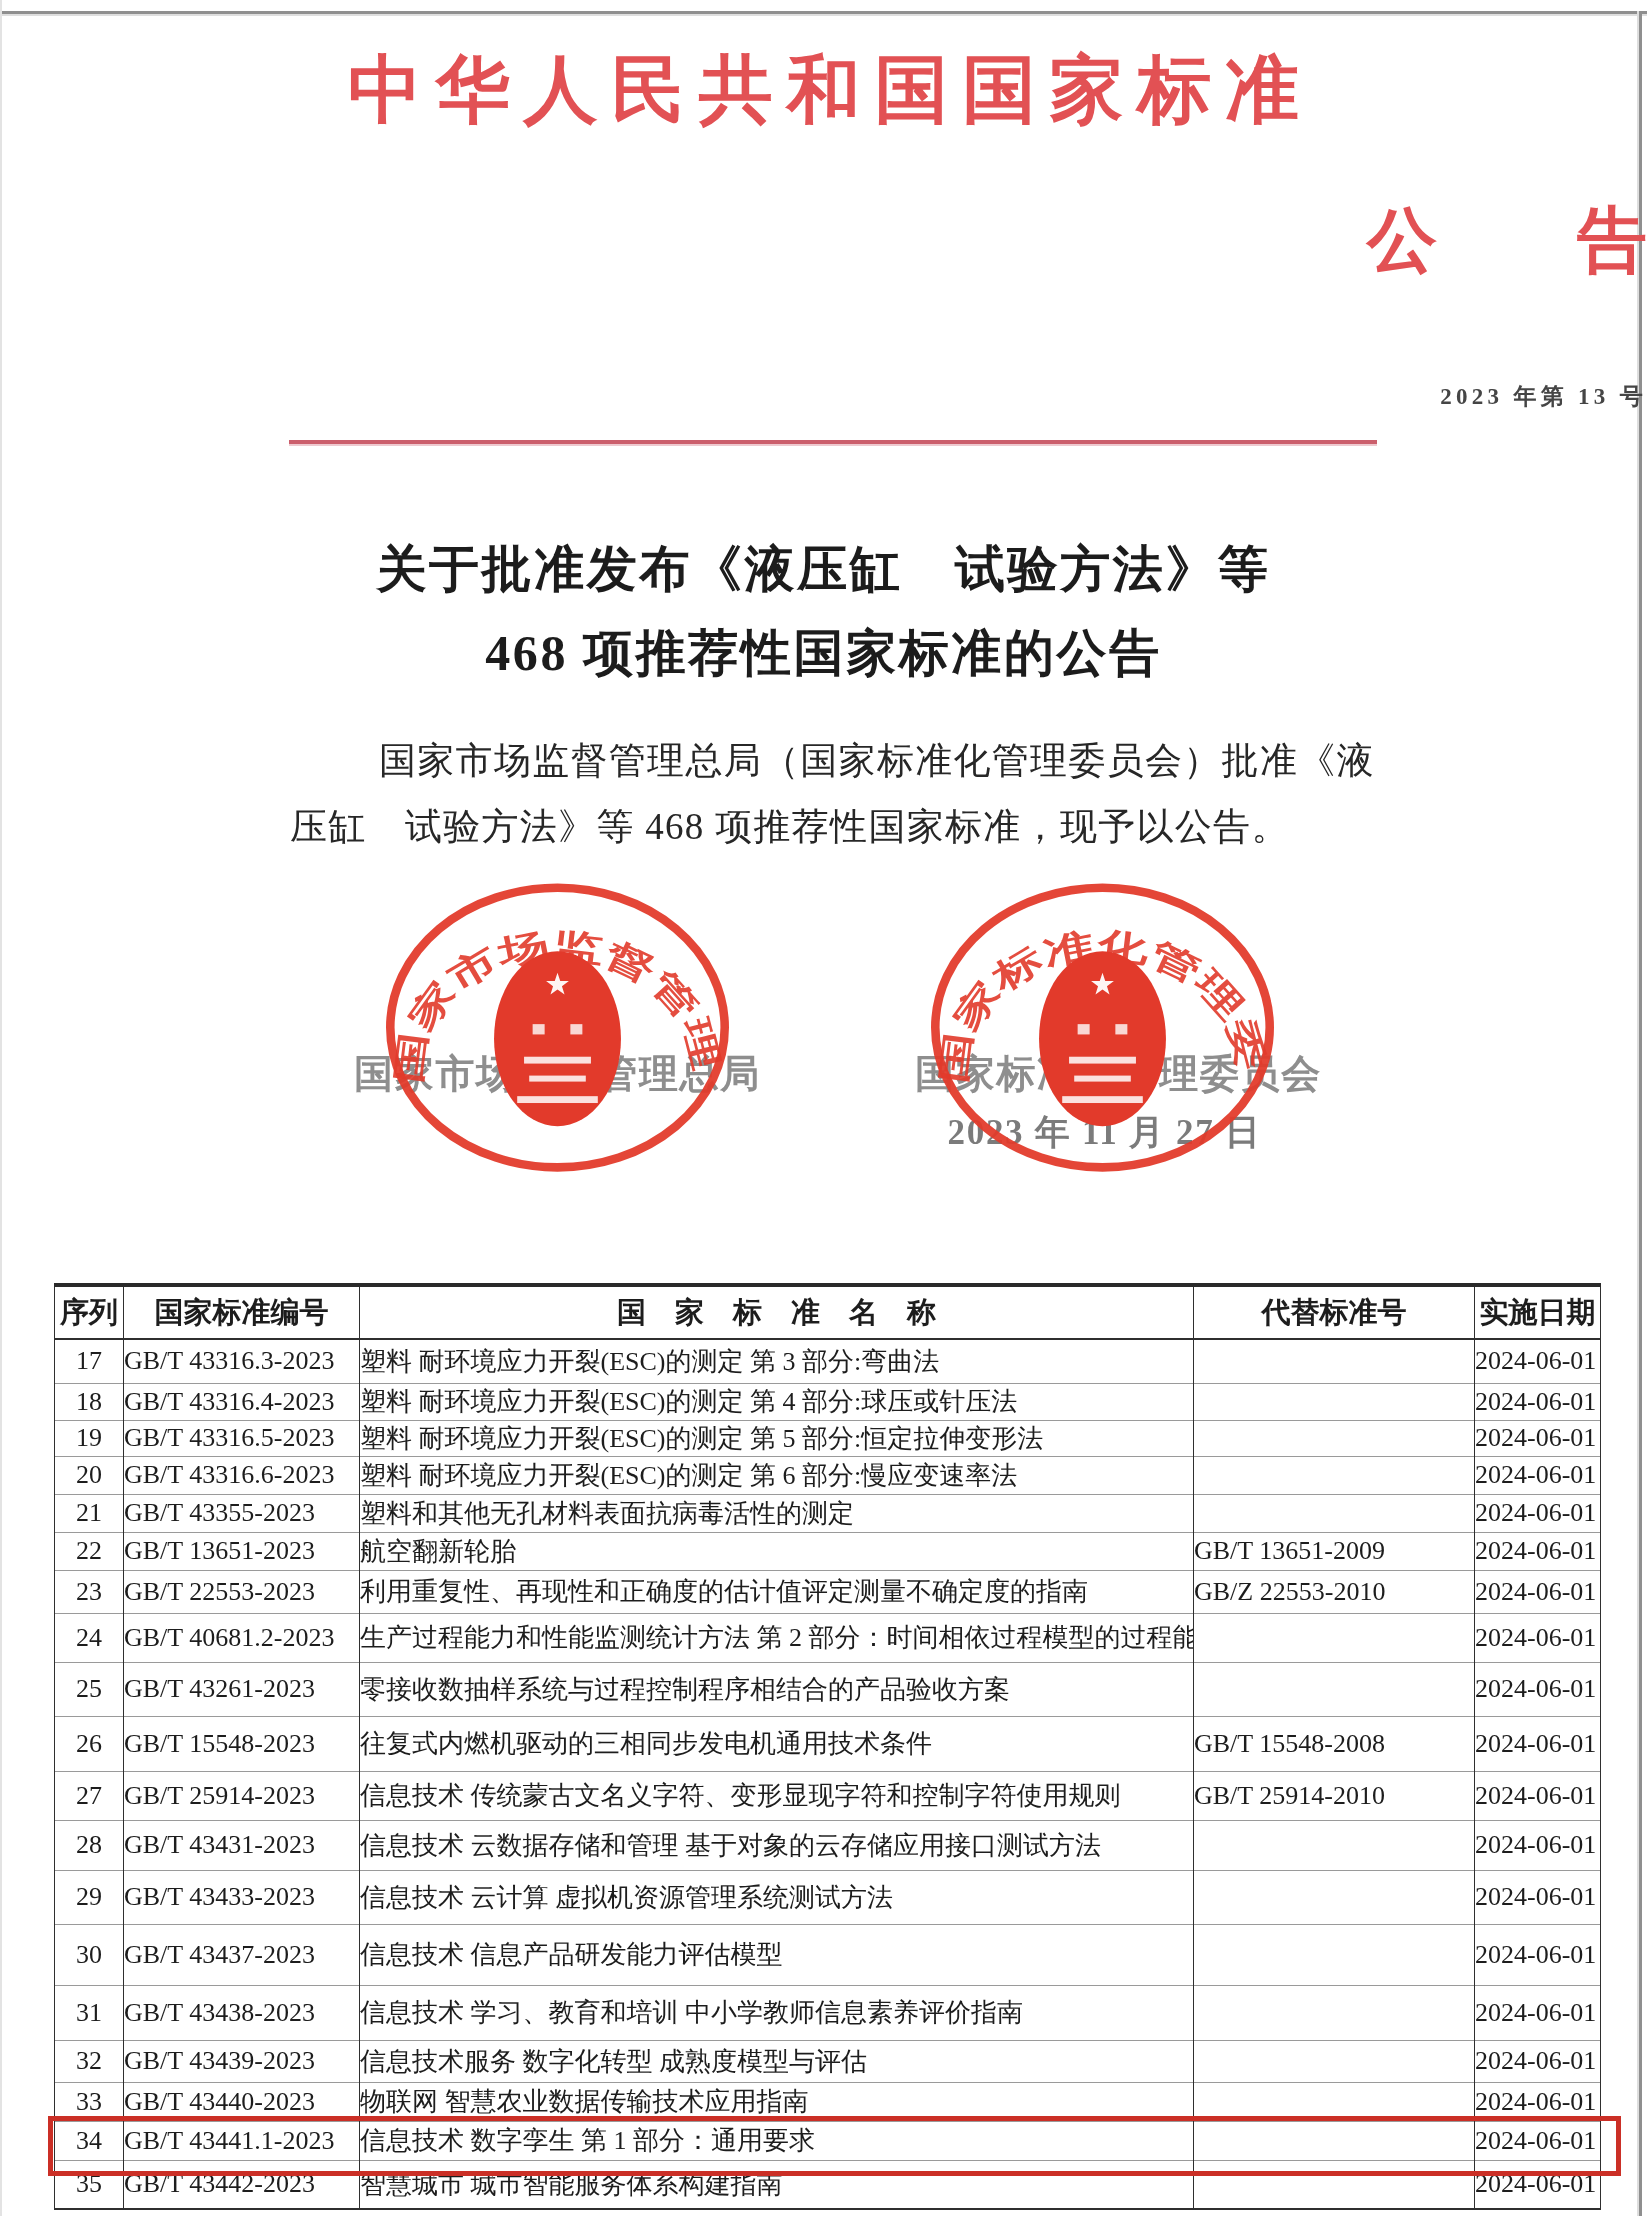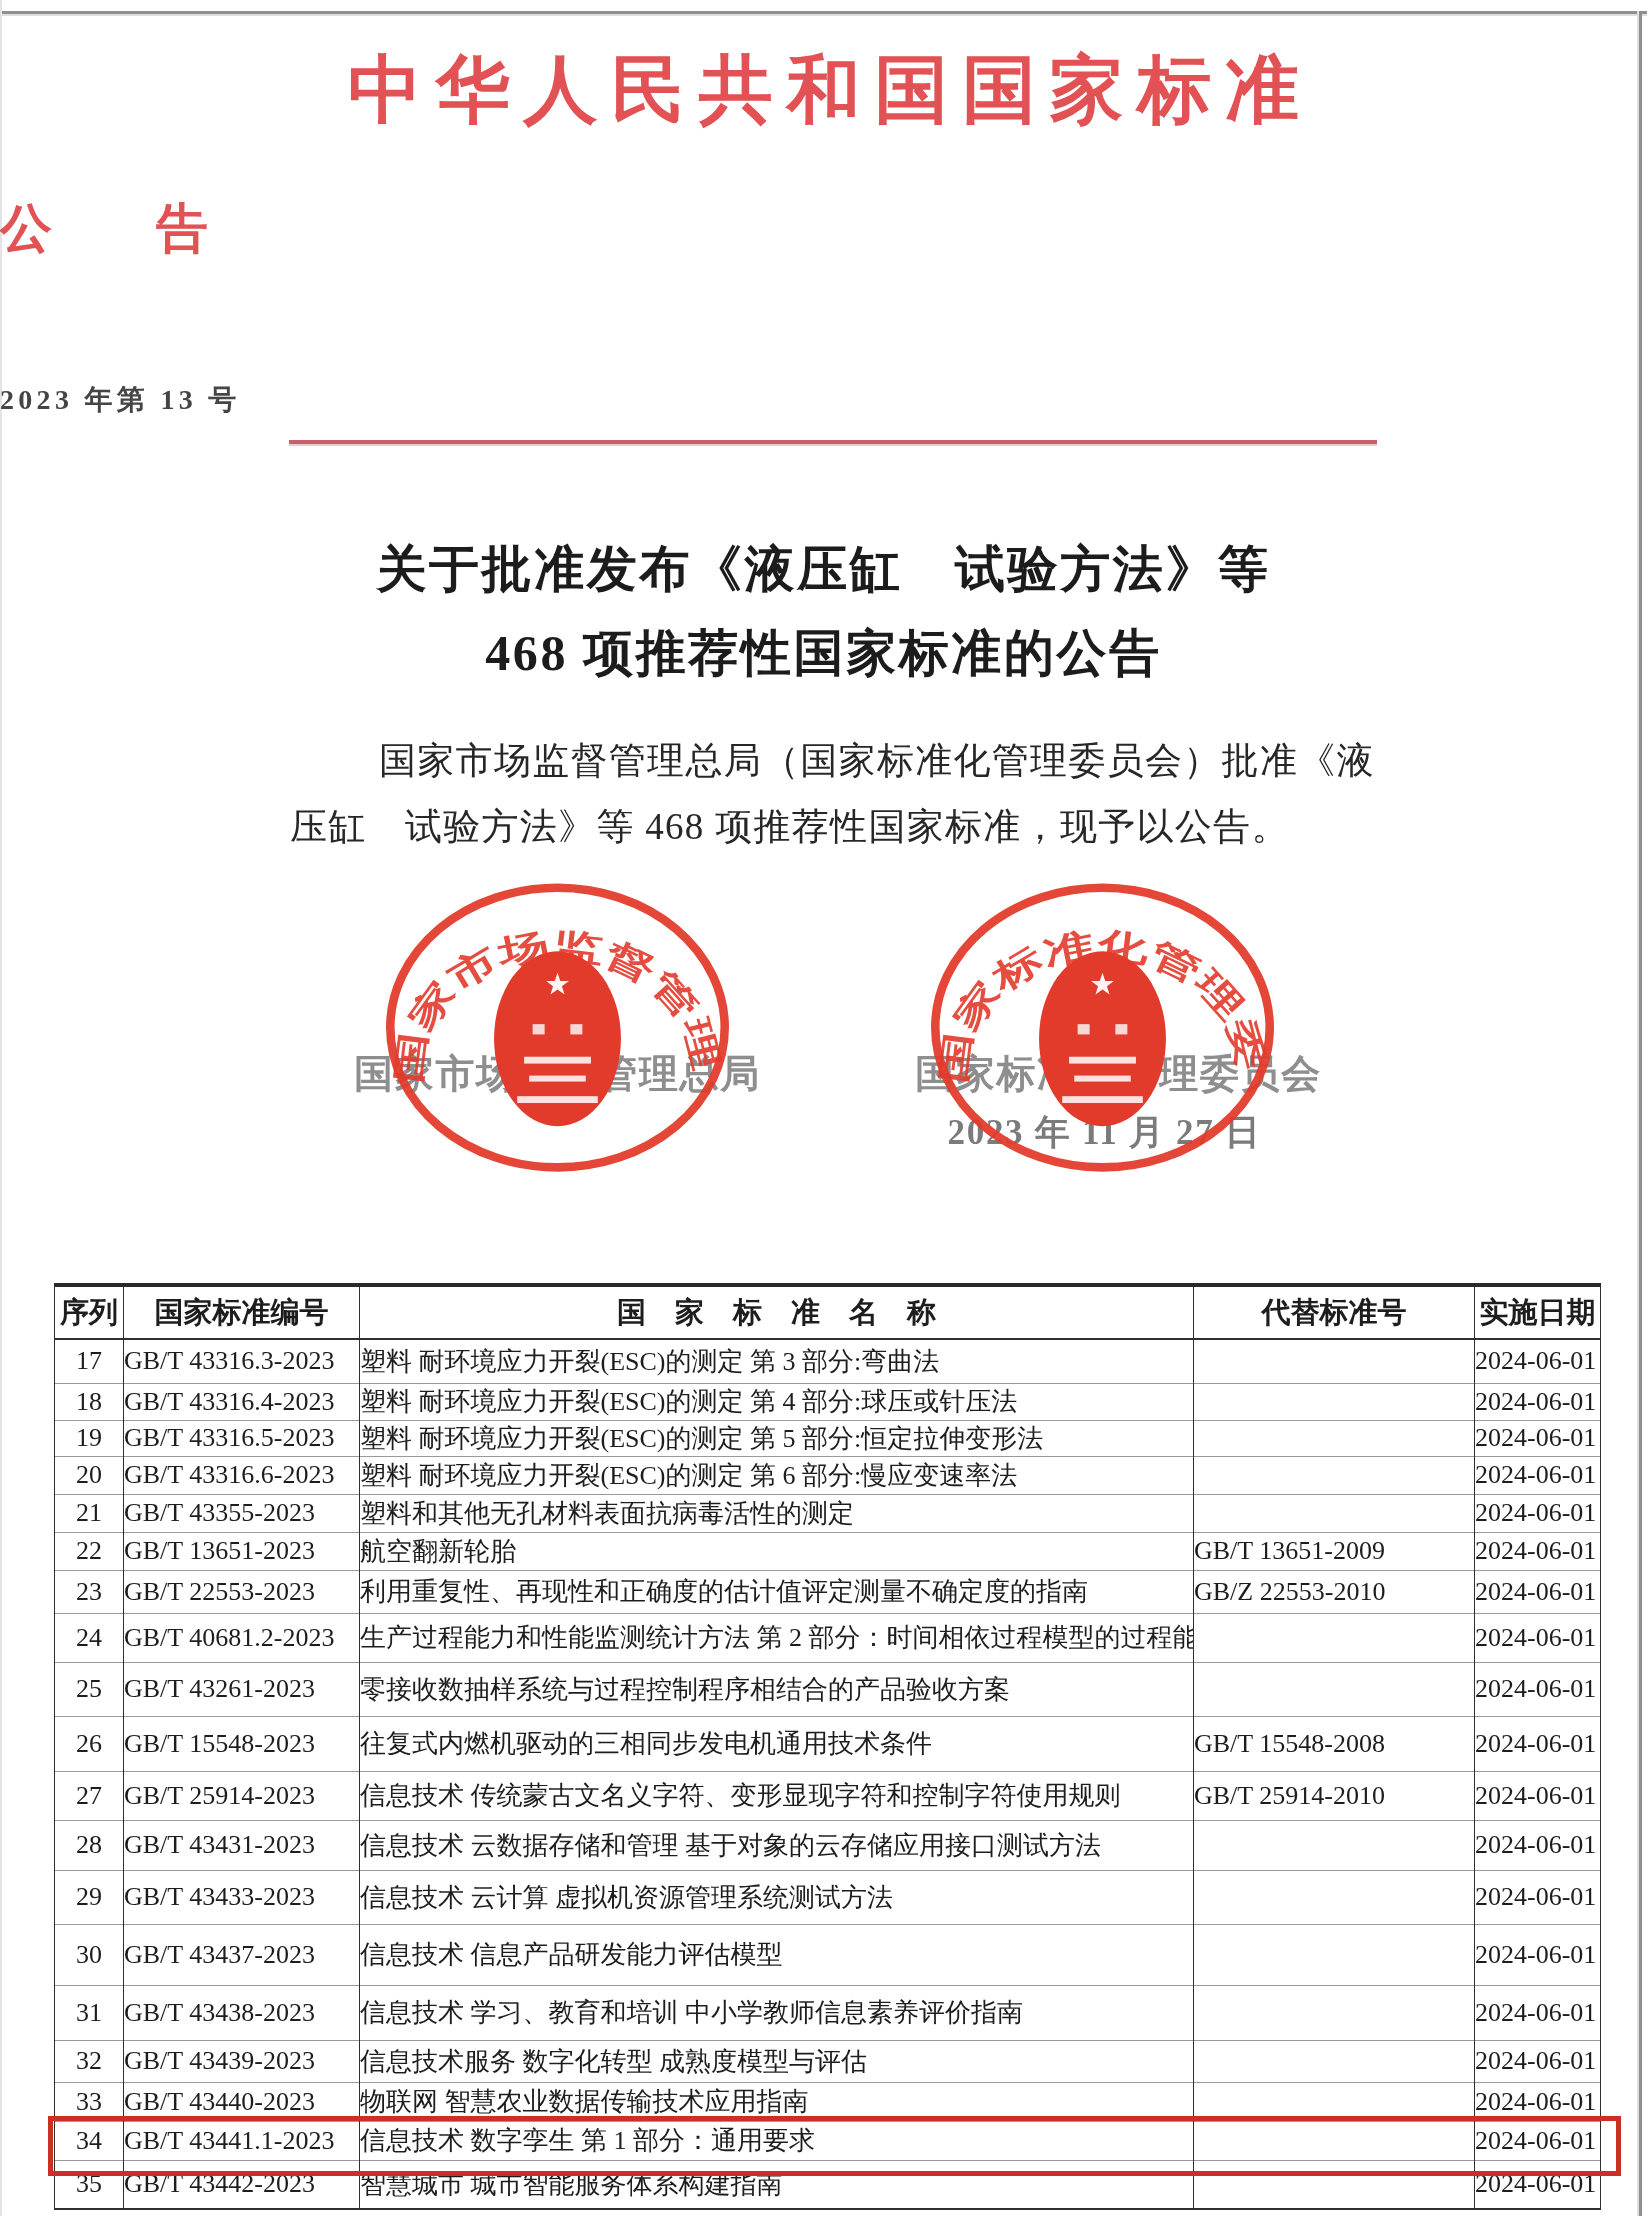--- a/index.html
+++ b/index.html
@@ -10,26 +10,26 @@
   
   .frame-top{position:absolute;left:0;top:11px;width:1647px;height:3.4px;background:#8f8f8f;border-bottom:2.6px solid #dedede;}
   .frame-right{position:absolute;right:5.1px;top:11px;width:3.4px;height:2205px;background:#8f8f8f;border-left:2.6px solid #dedede;}
   .frame-left{position:absolute;left:0;top:0;width:1.7px;height:2216px;background:#e3e3e3;}
 
   .masthead{
     position:absolute;top:41px;left:0;width:100%;margin:0;text-align:center;
     font-size:74px;font-weight:700;letter-spacing:13.7px;color:#e25154;text-indent:13.7px;
   }
   .masthead-sub{
-    position:absolute;top:194px;left:0;width:100%;text-align:left;
-    font-size:52px;font-weight:700;color:#e25154;
+    position:absolute;top:194px;left:0;width:100%;text-align:right;
+    font-size:70px;font-weight:700;color:#e25154;
   }
   .issue-no{
-    position:absolute;top:381px;left:0;width:100%;text-align:left;
-    font-size:28px;font-weight:600;letter-spacing:4.3px;color:#454545;
+    position:absolute;top:381px;left:0;width:100%;text-align:right;
+    font-size:23px;font-weight:600;letter-spacing:4.3px;color:#454545;
   }
   .red-rule{
     position:absolute;top:440px;left:289px;width:1088px;height:4.3px;
     background:#cb5f6c;border-bottom:2.6px solid #eec9cf;
   }
   .heading{
     position:absolute;top:527px;left:0;width:100%;text-align:center;
     font-size:50px;font-weight:700;letter-spacing:2.6px;color:#1c1c1c;line-height:84px;
   }
   .body-text{

